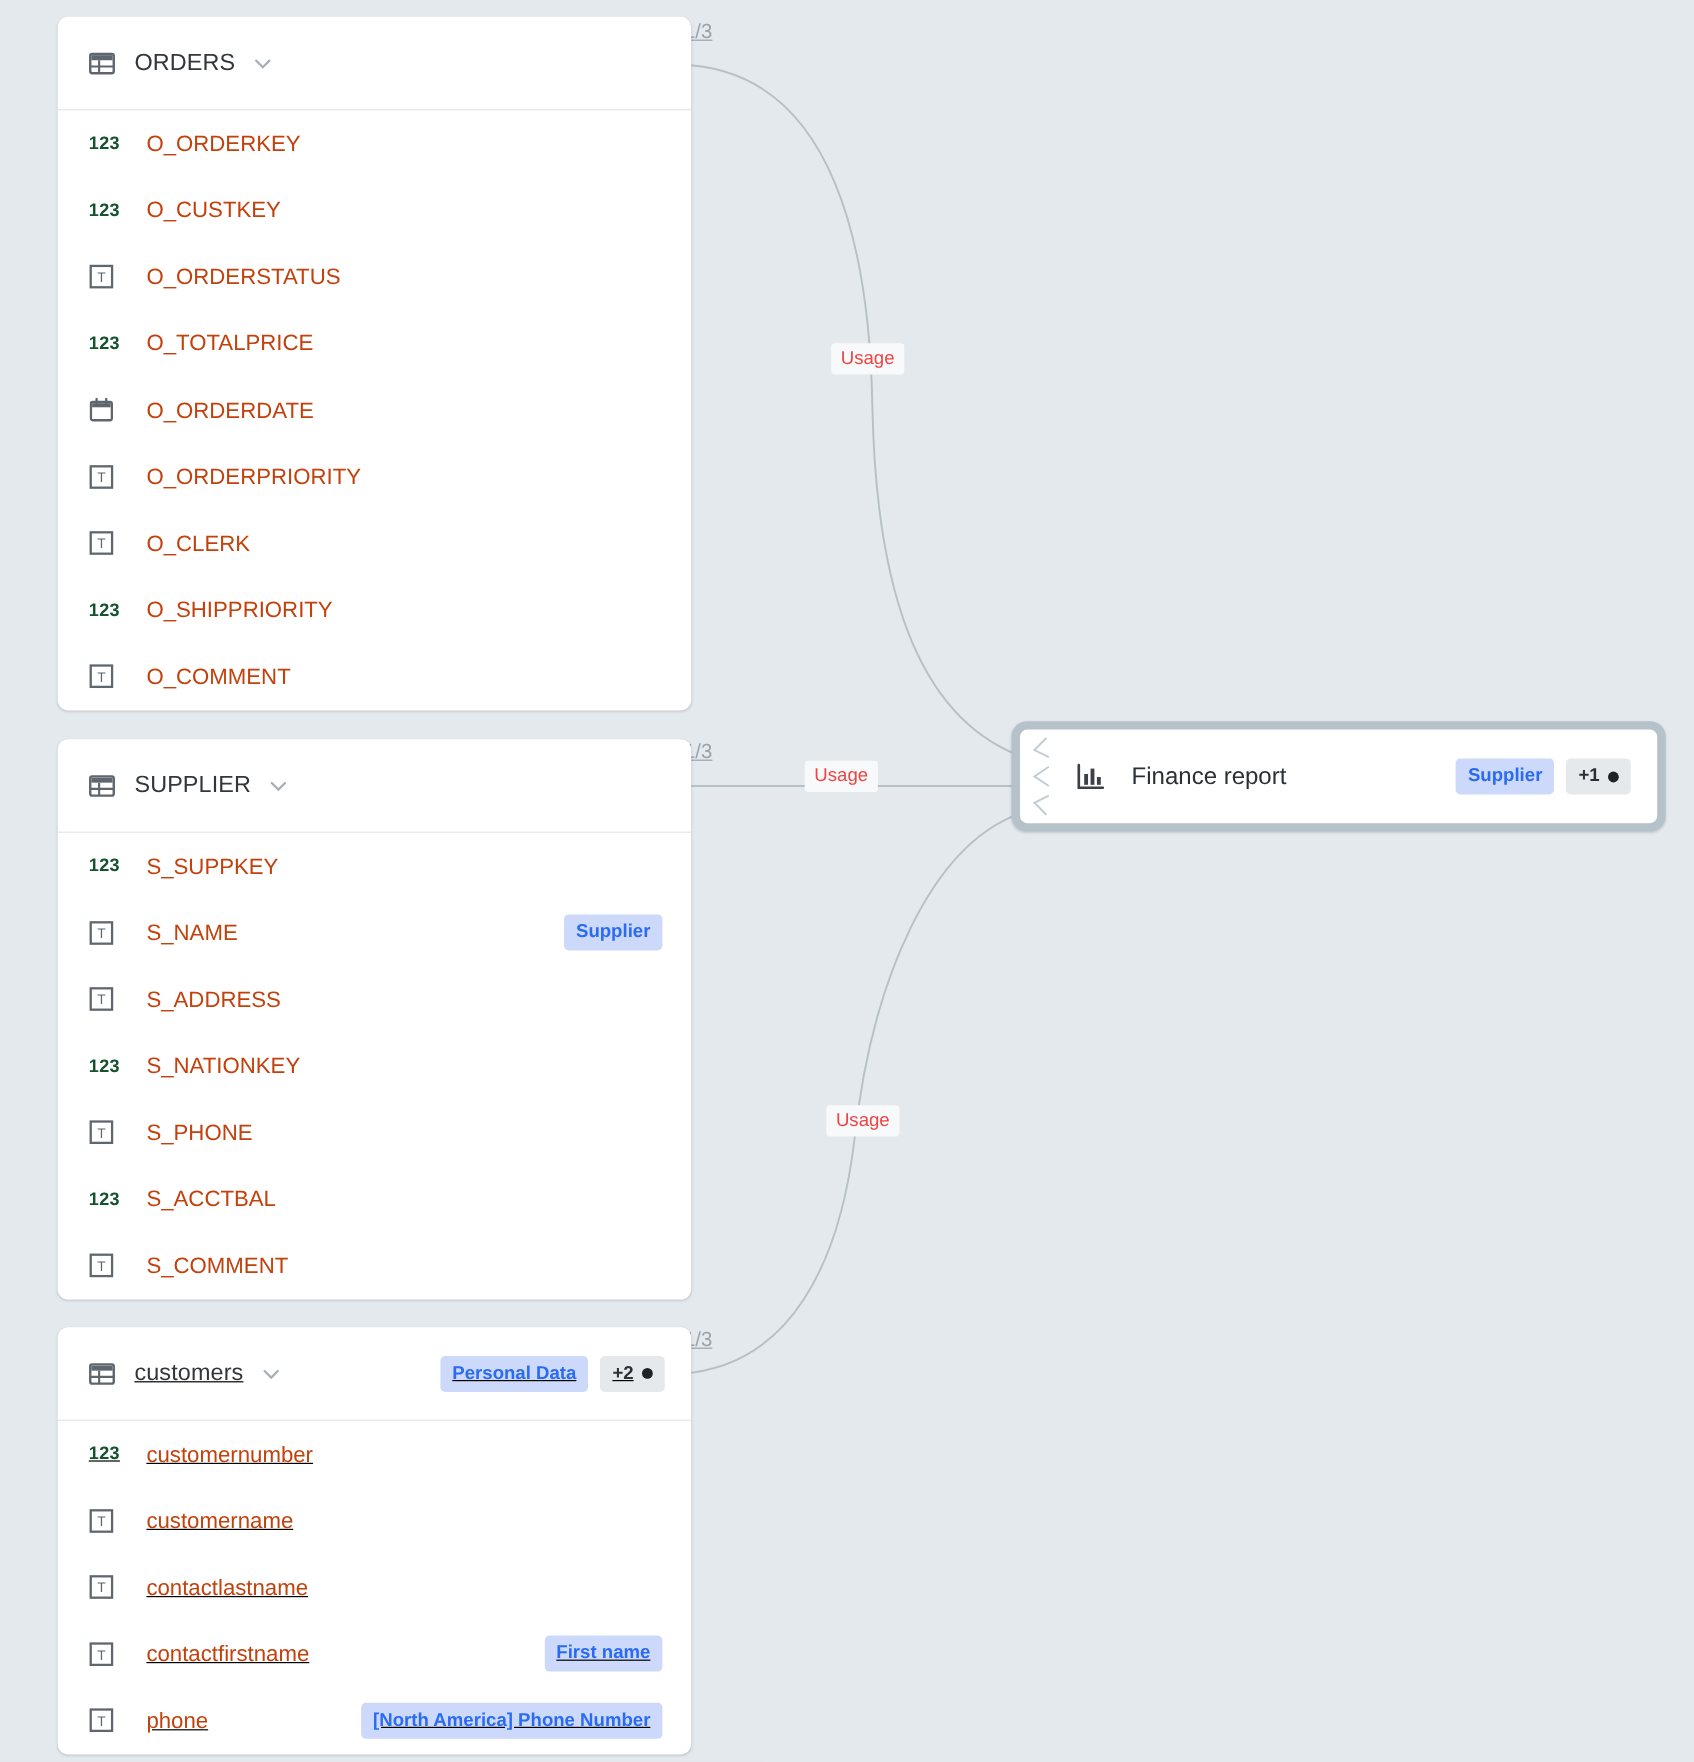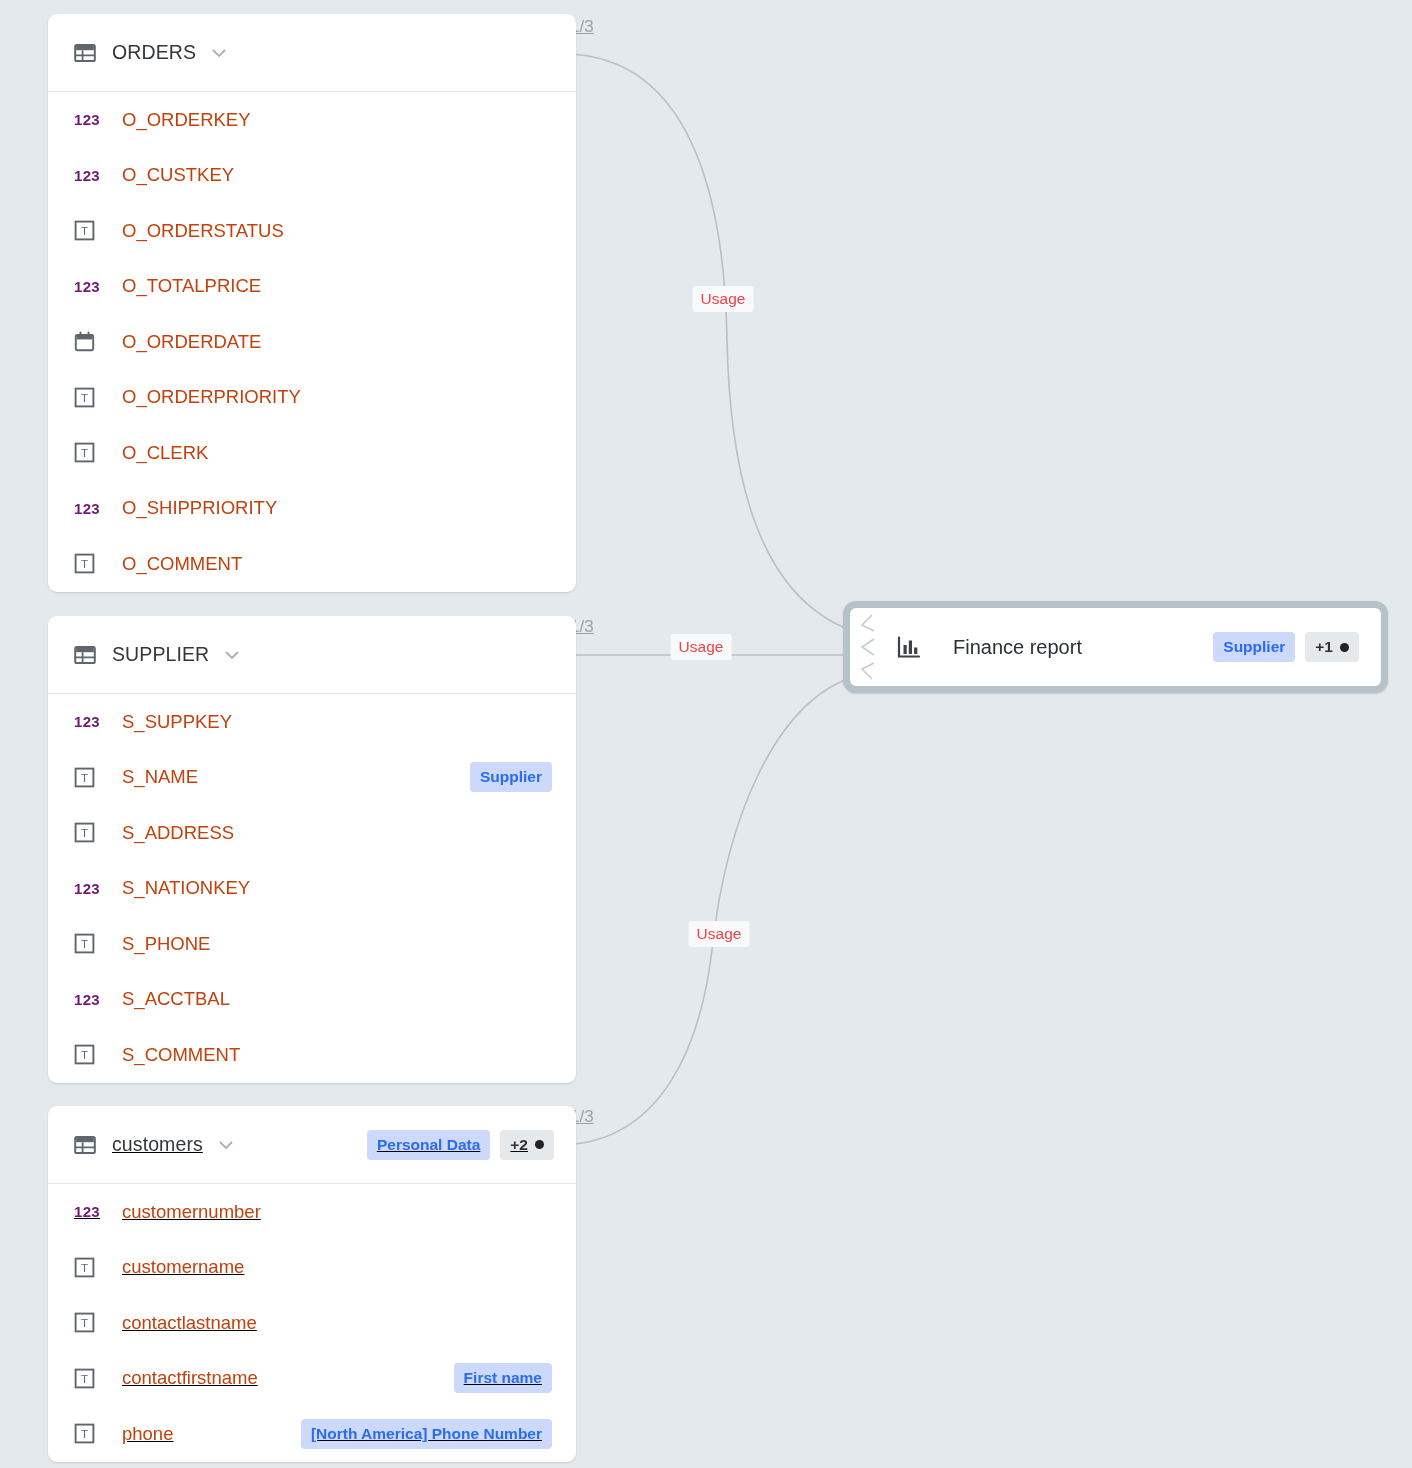--- a/index.html
+++ b/index.html
@@ -119,21 +119,21 @@
 
   
   .col-row {
     height: 55.5px;
     display: flex;
     align-items: center;
     padding: 0 24px 0 26px;
   }
   .type-icon { width: 26px; flex: 0 0 auto; display: flex; align-items: center; }
   .type-num {
-    font-size: 15px; font-weight: bold; color: #701a75;
+    font-size: 15px; font-weight: bold; color: #14532d;
     letter-spacing: .3px;
   }
   .ti-box { width: 21px; height: 21px; display: block; }
   .col-name {
     font-size: 18.5px;
     color: #c2410c;
     margin-left: 22px;
     white-space: nowrap;
   }
   .col-spacer { flex: 1 1 auto; }
@@ -146,21 +146,21 @@
     border: 7px solid #b6c2ca;
     display: flex;
     align-items: center;
     padding: 0 22px 0 46px;
     box-shadow: 0 1px 2px rgba(40,55,70,.18);
   }
   .asset-icon { width: 25px; height: 25px; flex: 0 0 auto; }
   .asset-title {
     font-size: 20px;
     color: #2b3035;
-    margin-left: 32px;
+    margin-left: 22px;
     white-space: nowrap;
   }
   .asset-spacer { flex: 1 1 auto; }
   .asset-badges { display: flex; align-items: center; gap: 10px; }
   .node-arrows { position: absolute; left: 0; top: 0; pointer-events: none; }
 </style>
 </head>
 <body>
 
 <div id="canvas">

